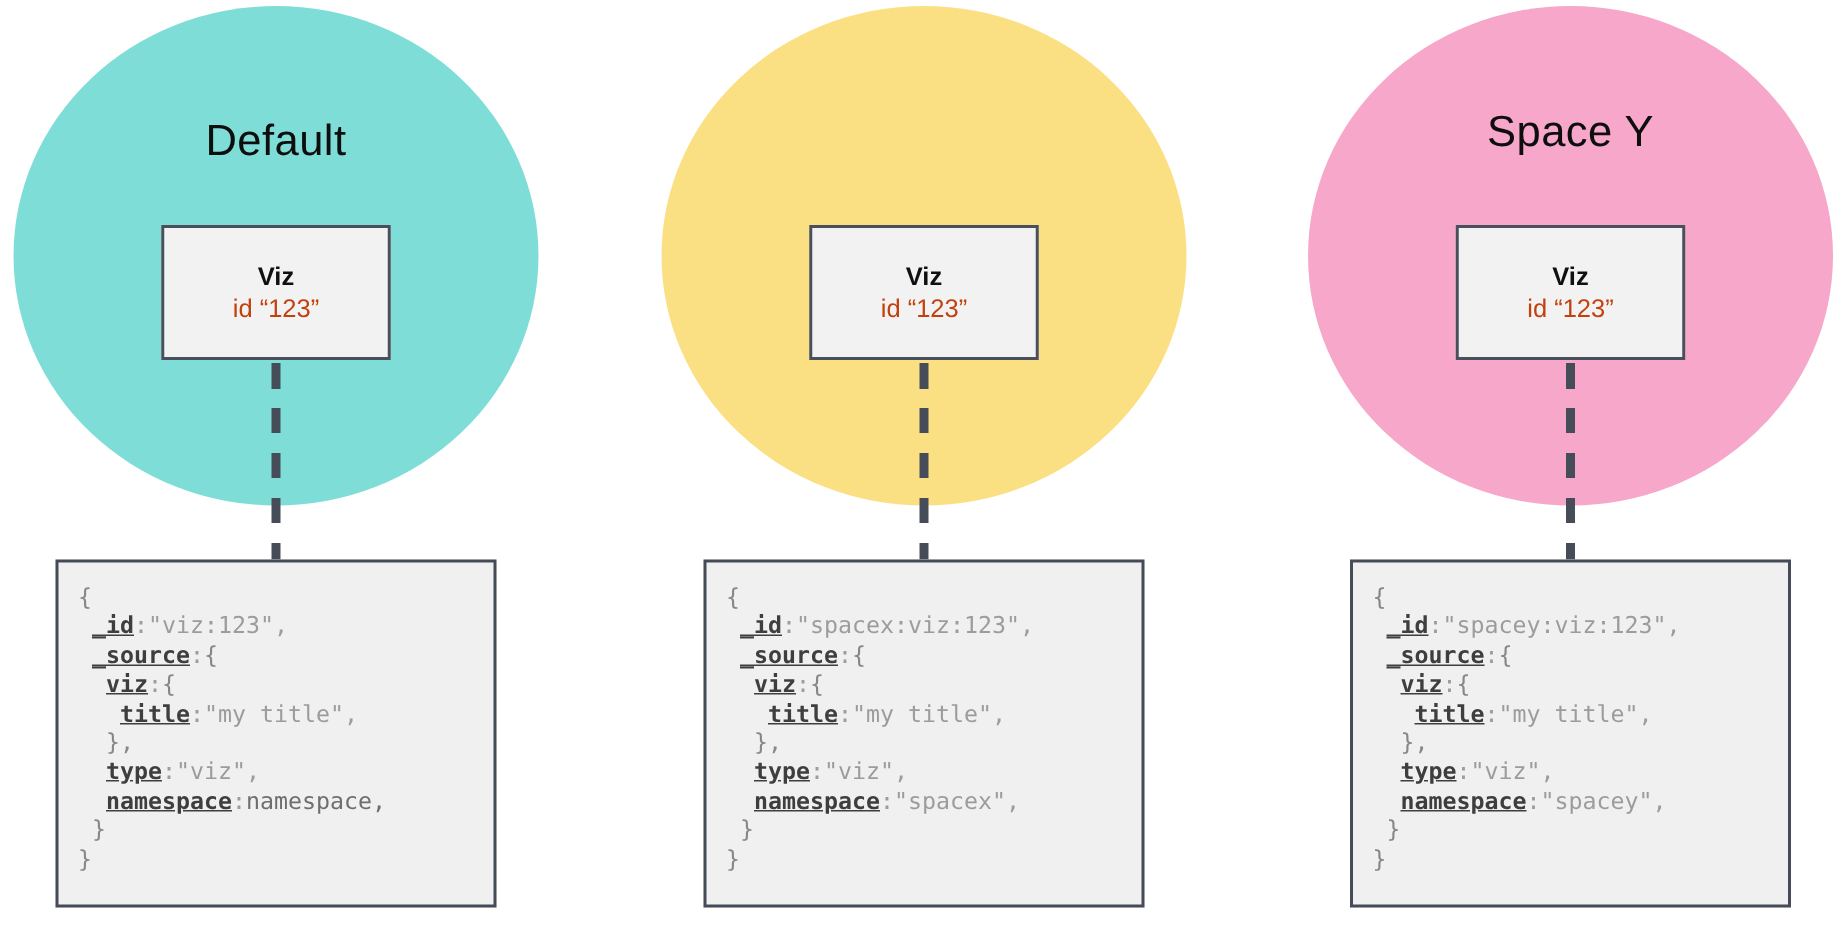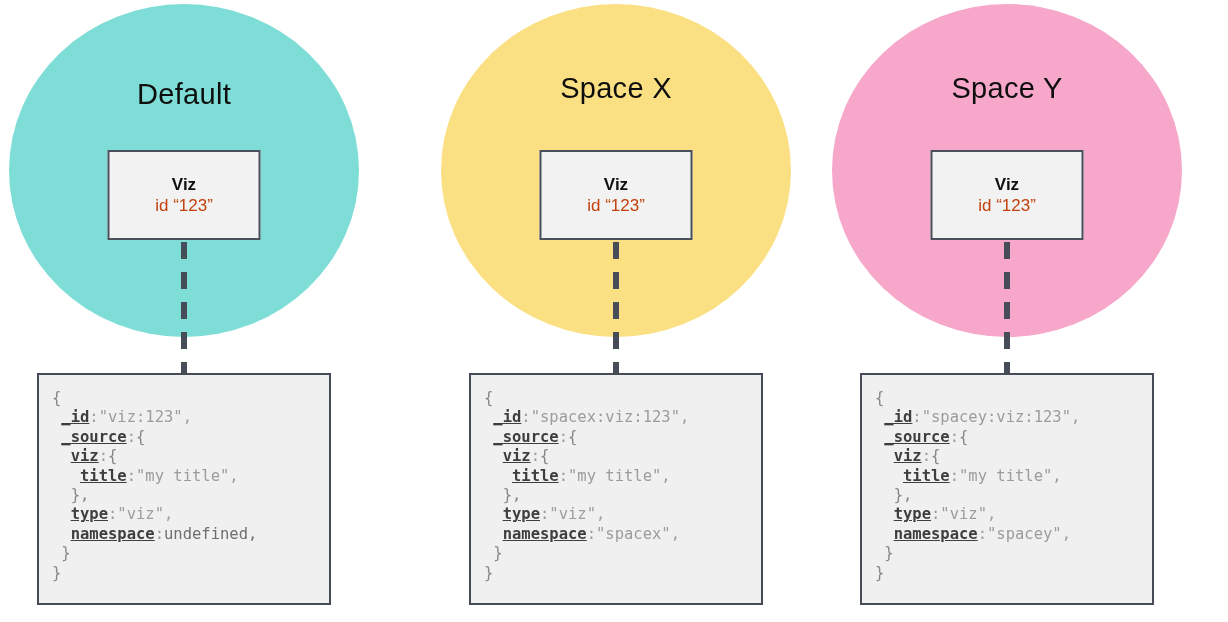--- a/index.html
+++ b/index.html
@@ -3,21 +3,21 @@
 <meta charset="utf-8">
 <style>
   html,body{margin:0;padding:0;background:#ffffff;}
   .canvas{
     position:relative;width:1228px;height:622px;background:#ffffff;
     overflow:hidden;font-family:"Liberation Sans",sans-serif;
   }
   .column{position:absolute;top:0;width:350px;height:440px;}
   #col-default{left:9px;}
   #col-spacex{left:441px;}
-  #col-spacey{left:832px;}
+  #col-spacey{left:872px;}
 
   .circle{
     position:absolute;top:4px;left:0;width:350px;height:333px;
     border-radius:50%;
   }
   .space-title{
     position:absolute;top:72px;left:0;width:100%;text-align:center;
     font-size:29px;color:#0e0e0e;letter-spacing:0.3px;
   }
   #col-default .space-title{top:78px;}
@@ -71,30 +71,29 @@
     <div class="dash-line"></div>
     <div class="code-box">
       <div class="code">
           <div class="code-line"><span class="tok-brace">{</span></div>
           <div class="code-line"><span class="tok-sp"> </span><span class="tok-key">_id</span><span class="tok-punc">:</span><span class="tok-str">"viz:123"</span><span class="tok-punc">,</span></div>
           <div class="code-line"><span class="tok-sp"> </span><span class="tok-key">_source</span><span class="tok-punc">:</span><span class="tok-brace">{</span></div>
           <div class="code-line"><span class="tok-sp">  </span><span class="tok-key">viz</span><span class="tok-punc">:</span><span class="tok-brace">{</span></div>
           <div class="code-line"><span class="tok-sp">   </span><span class="tok-key">title</span><span class="tok-punc">:</span><span class="tok-str">"my title"</span><span class="tok-punc">,</span></div>
           <div class="code-line"><span class="tok-sp">  </span><span class="tok-brace">},</span></div>
           <div class="code-line"><span class="tok-sp">  </span><span class="tok-key">type</span><span class="tok-punc">:</span><span class="tok-str">"viz"</span><span class="tok-punc">,</span></div>
-          <div class="code-line"><span class="tok-sp">  </span><span class="tok-key">namespace</span><span class="tok-punc">:</span><span class="tok-und">undefined,</span></div>
+          <div class="code-line"><span class="tok-sp">  </span><span class="tok-key">namespace</span><span class="tok-punc">:</span><span class="tok-und">namespace,</span></div>
           <div class="code-line"><span class="tok-sp"> </span><span class="tok-brace">}</span></div>
           <div class="code-line"><span class="tok-brace">}</span></div>
         </div>
     </div>
   </section>
 
   <section class="column" id="col-spacex">
     <div class="circle" style="background: rgb(251, 224, 131);"></div>
-    <div class="space-title">Space X</div>
     <div class="viz-box">
       <div class="viz-label">Viz</div>
       <div class="viz-id">id “123”</div>
     </div>
     <div class="dash-line"></div>
     <div class="code-box">
       <div class="code">
           <div class="code-line"><span class="tok-brace">{</span></div>
           <div class="code-line"><span class="tok-sp"> </span><span class="tok-key">_id</span><span class="tok-punc">:</span><span class="tok-str">"spacex:viz:123"</span><span class="tok-punc">,</span></div>
           <div class="code-line"><span class="tok-sp"> </span><span class="tok-key">_source</span><span class="tok-punc">:</span><span class="tok-brace">{</span></div>

